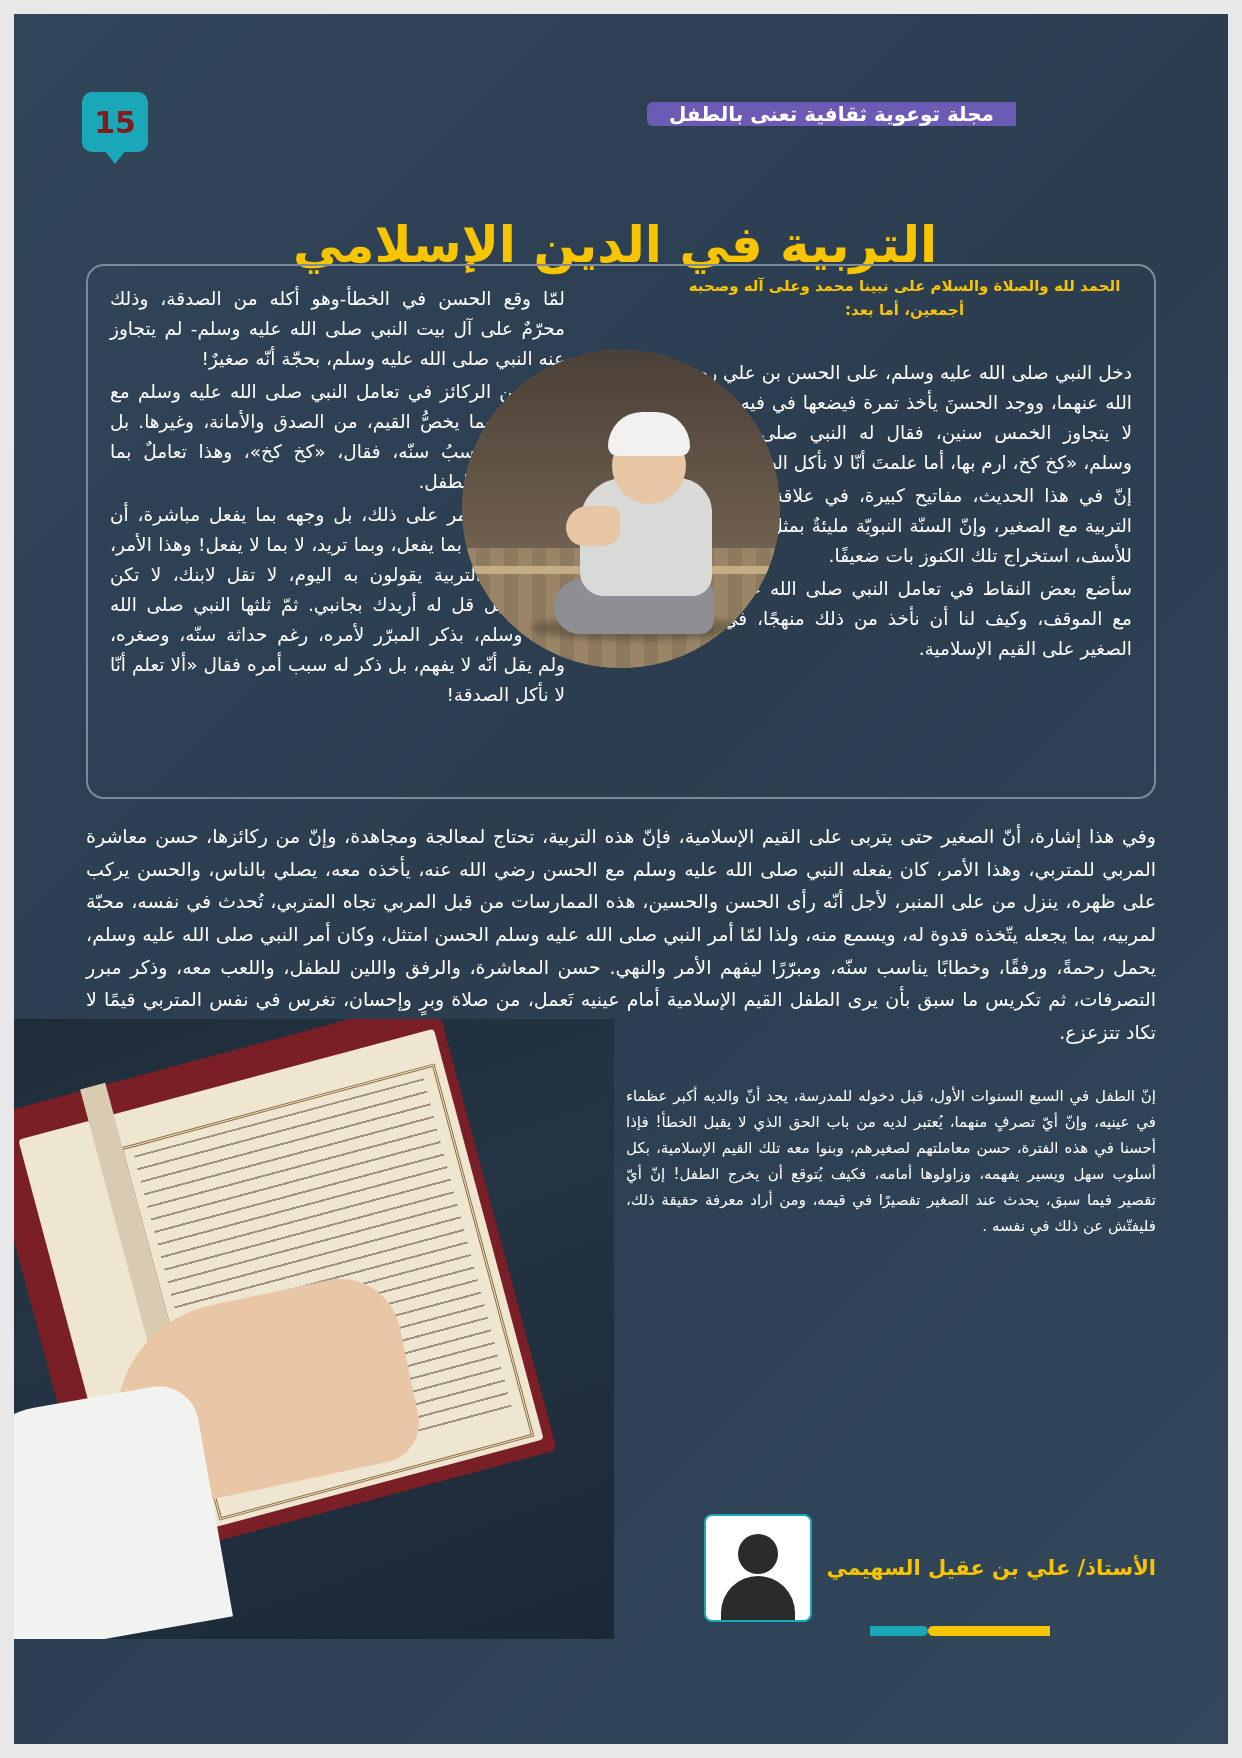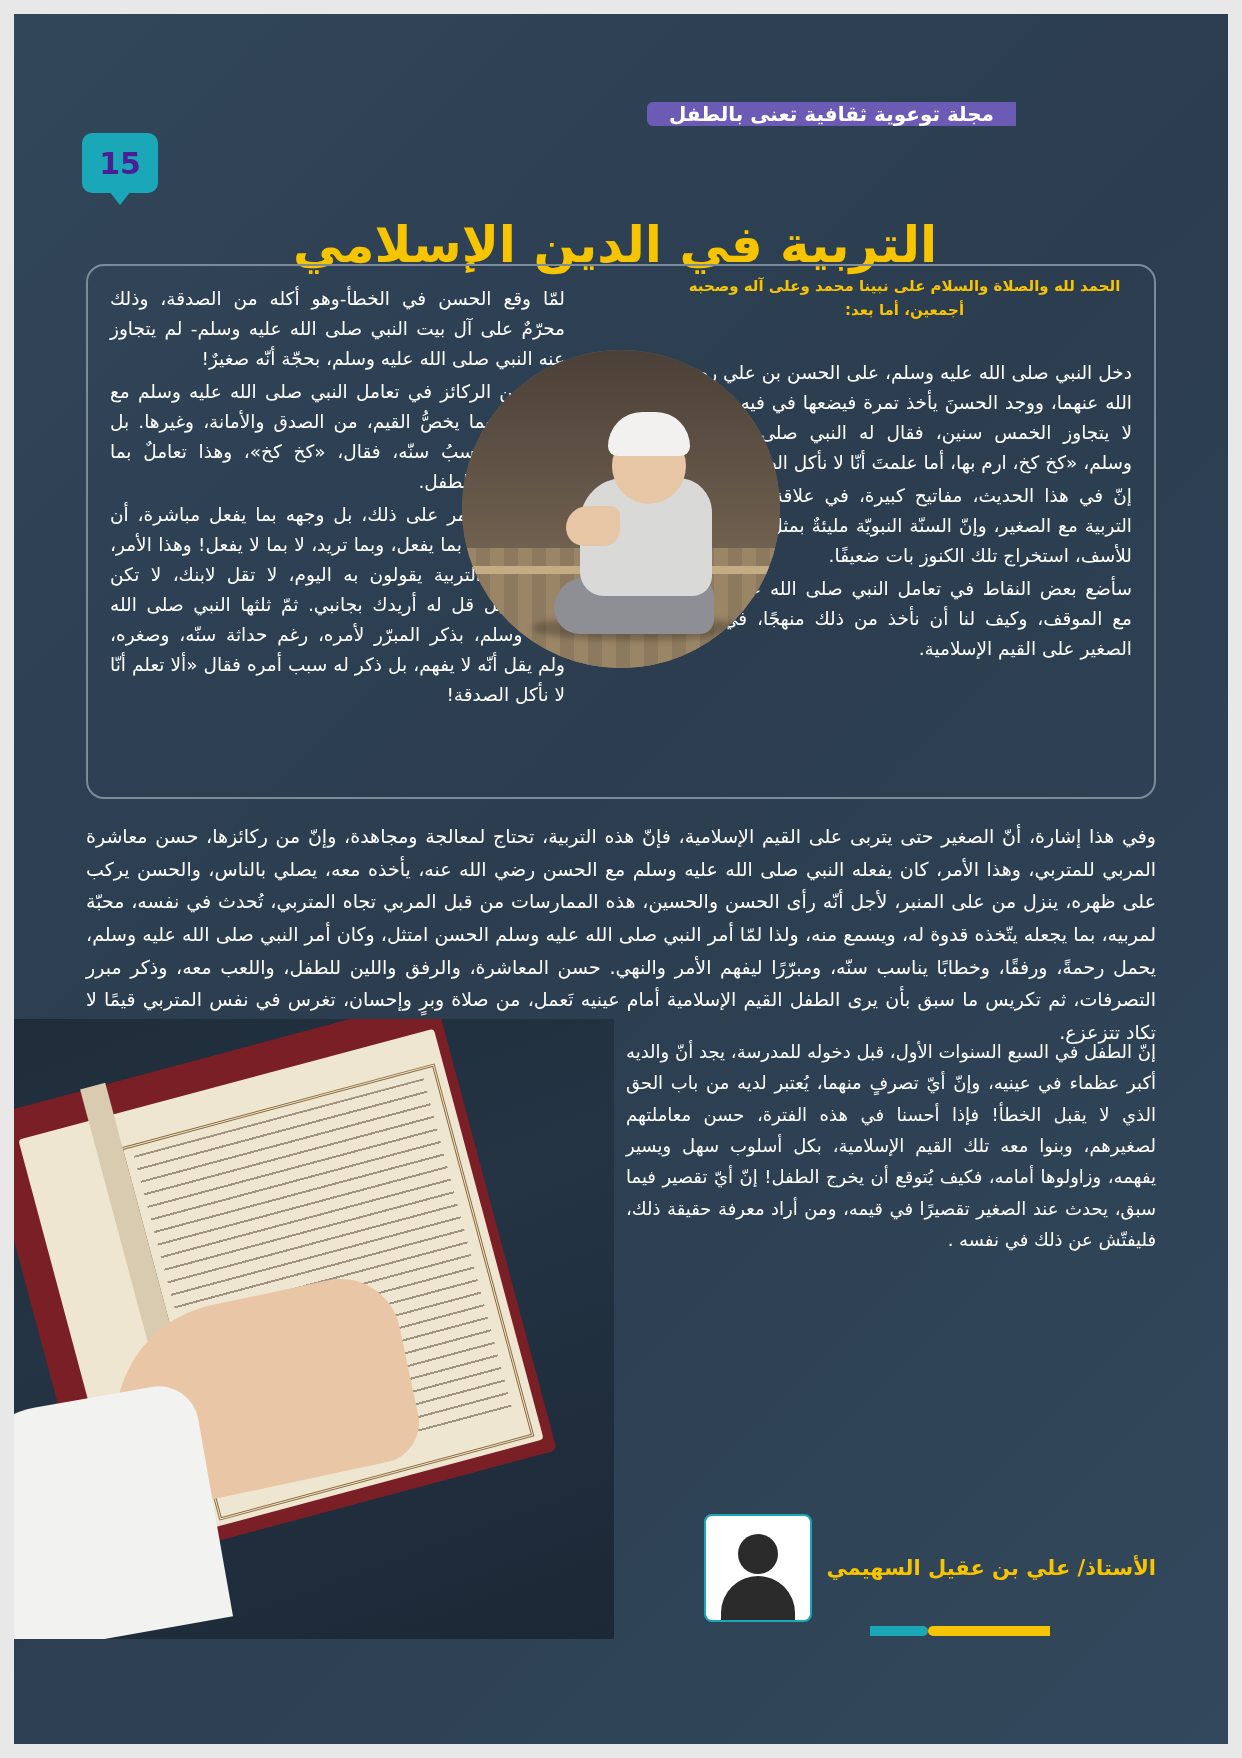--- a/index.html
+++ b/index.html
@@ -97,31 +97,30 @@
   .banner-tail {
     width: 18px;
     background: #f7c400;
     border-radius: 0 6px 6px 0;
   }
 
   .page-num {
     position: absolute;
     top: 78px;
     left: 68px;
-    width: 76px;
+    width: 66px;
     height: 60px;
     background: #1aa8b8;
     border-radius: 10px;
-    color: #4c1d95;
+    color: #7f1d1d;
     font-size: 30px;
     font-weight: bold;
     display: flex;
     align-items: center;
     justify-content: center;
-    margin-top: 41px;
   }
   .page-num::after {
     content: "";
     position: absolute;
     bottom: -12px;
     left: 50%;
     transform: translateX(-50%);
     border-left: 11px solid transparent;
     border-right: 11px solid transparent;
     border-top: 14px solid #1aa8b8;
@@ -361,25 +360,25 @@
     width: 240px;
     height: 240px;
     background: #f2f2f0;
     border-radius: 80px 40px 0 0;
     transform: rotate(-10deg);
   }
 
   
   .low-par {
     position: absolute;
-    top: 1022px;
+    top: 1069px;
     right: 72px;
     width: 530px;
     color: #ffffff;
-    font-size: 18px;
+    font-size: 15px;
     line-height: 1.74;
     text-align: justify;
   }
 
   
   .author {
     position: absolute;
     bottom: 122px;
     right: 72px;
     display: flex;

